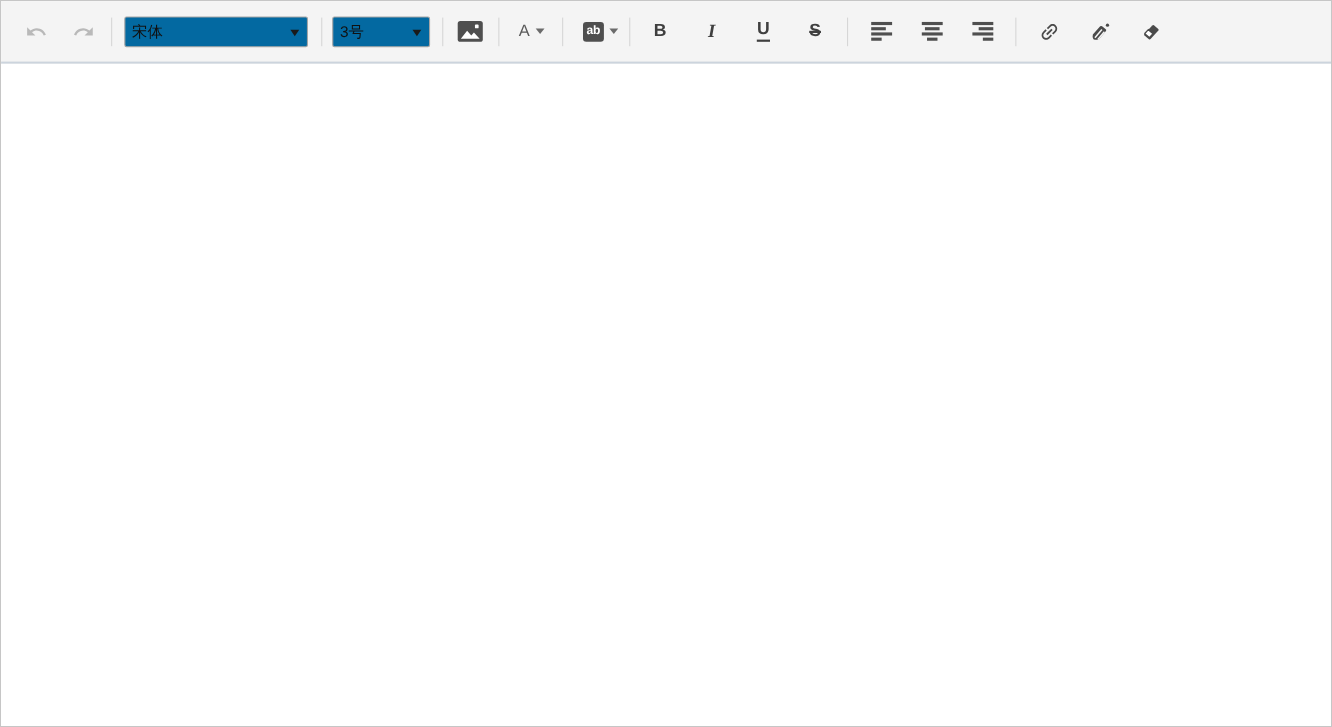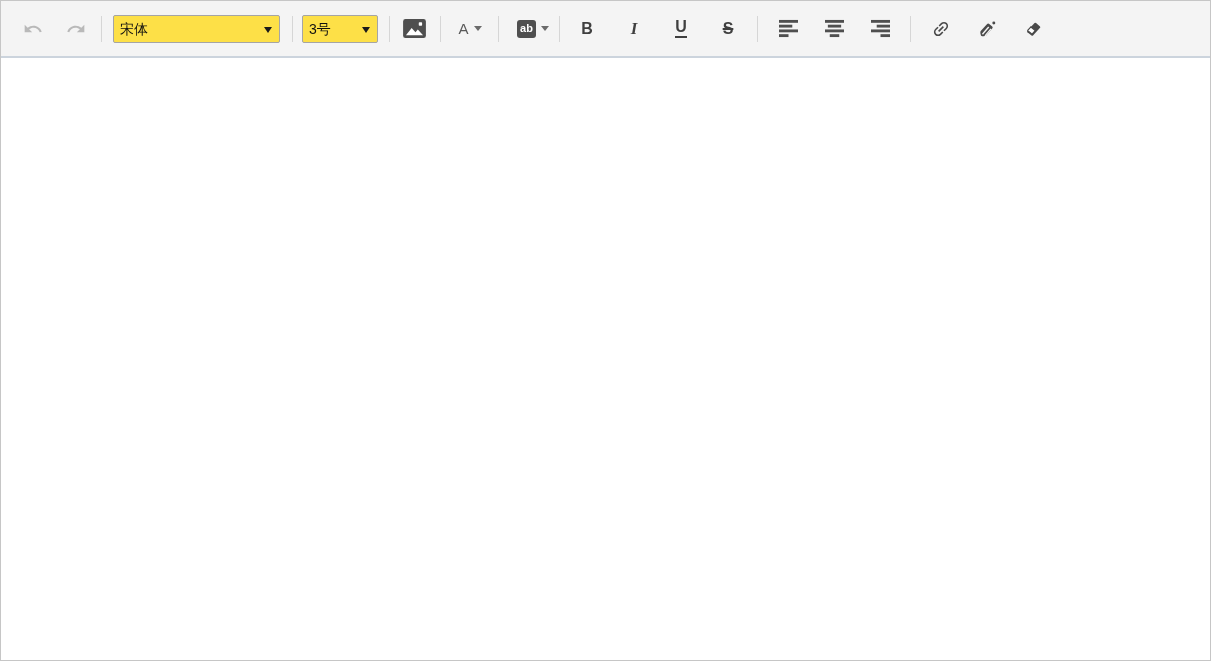--- a/index.html
+++ b/index.html
@@ -48,21 +48,21 @@
   }
 
   .select-wrap { position: relative; flex: 0 0 auto; }
   .select-wrap select {
     -webkit-appearance: none;
     -moz-appearance: none;
     appearance: none;
     height: 28px;
     border: 1px solid #a5a5a5;
     border-radius: 2px;
-    background: #fde047;
+    background: #0369a1;
     color: #111111;
     font-size: 14px;
     font-family: "Liberation Sans", "DejaVu Sans", sans-serif;
     padding: 0 22px 0 6px;
     width: 100%;
   }
   .select-caret {
     position: absolute;
     right: 8px;
     top: 50%;
@@ -140,21 +140,21 @@
 
     <div class="select-wrap" style="width:167px;">
       <select>
         <option>宋体</option>
       </select>
       <span class="select-caret"></span>
     </div>
 
     <div class="tb-divider" style="margin-left:12px; margin-right:9px;"></div>
 
-    <div class="select-wrap" style="width:76px;">
+    <div class="select-wrap" style="width:89px;">
       <select>
         <option>3号</option>
       </select>
       <span class="select-caret"></span>
     </div>
 
     <div class="tb-divider" style="margin-left:11px; margin-right:8px;"></div>
 
     <button class="tb-btn">
       <span>

